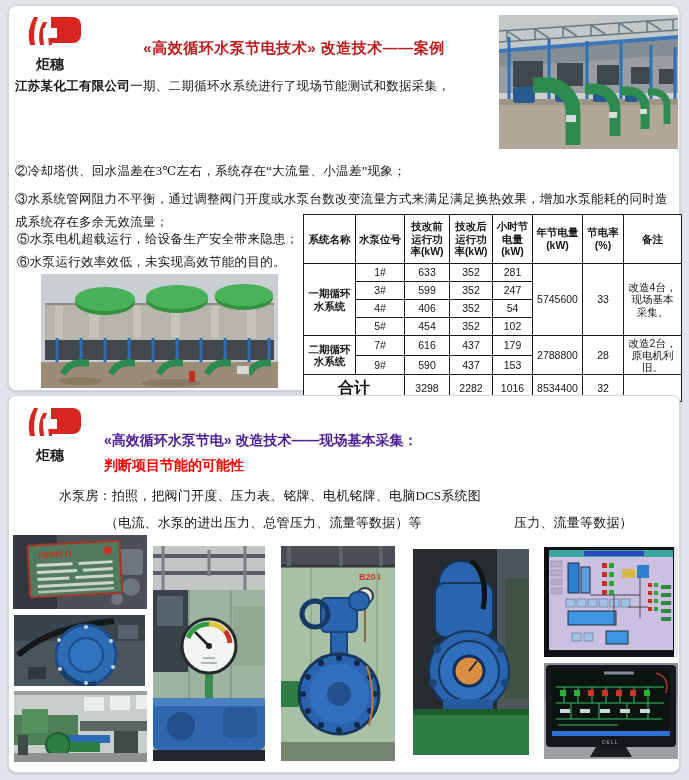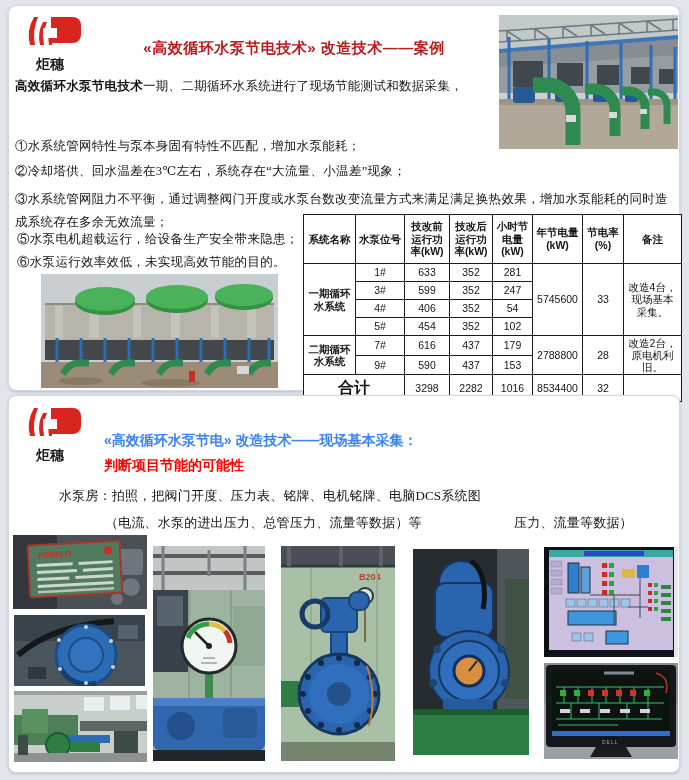--- a/index.html
+++ b/index.html
@@ -5,21 +5,21 @@
   html,body{margin:0;padding:0}
   body{width:689px;height:780px;background:#e2e6ec;position:relative;overflow:hidden;
        font-family:"Liberation Serif","DejaVu Serif",serif;color:#141414}
   .card{position:absolute;left:8px;width:670px;background:#ffffff;border:1px solid #d2d7de;
         border-radius:8px;box-shadow:0 1px 3px rgba(110,120,140,.35)}
   #card1{top:5px;height:384px}
   #card2{top:395px;height:376px}
   .abs{position:absolute}
   .hd{font-family:"Liberation Sans","DejaVu Sans",sans-serif;font-weight:bold}
   .title1{left:90px;top:23px;width:390px;text-align:center;color:#b91c1c;font-size:15px;letter-spacing:.5px;white-space:nowrap}
-  .title2{left:95px;top:24px;color:#3b82f6;font-size:14px;white-space:nowrap}
+  .title2{left:95px;top:24px;color:#4c1d95;font-size:14px;white-space:nowrap}
   .subtitle2{left:95px;top:47px;color:#ff0000;font-size:14px;white-space:nowrap}
   .bt{font-size:12.5px;letter-spacing:.3px;white-space:nowrap;line-height:17px}
   .wrap3{white-space:normal;width:658px;line-height:23px}
   .b2{font-size:13px;letter-spacing:.2px;white-space:nowrap}
   .ptable{border-collapse:collapse;table-layout:fixed;width:378px;
           font-family:"Liberation Sans","DejaVu Sans",sans-serif;background:#fff}
   .ptable th,.ptable td{border:1px solid #1a1a1a;text-align:center;vertical-align:middle;
           overflow:hidden;padding:1px 3px}
   .ptable th{font-size:10.5px;font-weight:bold;line-height:1.2;height:46px}
   .ptable td{font-size:10.5px;height:15px;line-height:1.15}
@@ -40,23 +40,22 @@
       <path d="M19 32 Q16 20 22 9 L26 9 Q21 20 23 32 Z"></path>
       <path d="M28 32 Q26 22 31 14 L34 14 Q30 22 31 32 Z"></path>
       <path d="M30 4 h22 a8 8 0 0 1 8 8 v10 a8 8 0 0 1 -8 8 h-22 z"></path>
     </g>
     <rect x="22" y="15" width="14" height="10" fill="#ffffff"></rect>
     <text x="15" y="56" font-size="14" font-weight="bold" fill="#1c1c1c">炬穗</text>
   </svg>
 
   <h1 class="abs hd title1">«高效循环水泵节电技术» 改造技术——案例</h1>
 
-  <p class="abs bt" style="left:6px;top:59px"><b style="font-family:'Liberation Sans',sans-serif">高效循环水泵节电技术</b><span>一期、二期循环水系统进行了现场节能测试和数据采集，</span></p>
-
-  <p class="abs bt" style="left:6px;top:119px">①水系统管网特性与泵本身固有特性不匹配，增加水泵能耗；</p>
+  <p class="abs bt" style="left:6px;top:59px"><b style="font-family:'Liberation Sans',sans-serif">江苏某化工有限公司</b><span>一期、二期循环水系统进行了现场节能测试和数据采集，</span></p>
+
   <p class="abs bt" style="left:6px;top:144px">②冷却塔供、回水温差在3℃左右，系统存在“大流量、小温差”现象；</p>
   <p class="abs bt" style="left:8px;top:212px">⑤水泵电机超载运行，给设备生产安全带来隐患；</p>
   <p class="abs bt wrap3" style="left:6px;top:169px">③水系统管网阻力不平衡，通过调整阀门开度或水泵台数改变流量方式来满足满足换热效果，增加水泵能耗的同时造成系统存在多余无效流量；</p>
   <p class="abs bt" style="left:8px;top:235px">⑥水泵运行效率效低，未实现高效节能的目的。</p>
 
   <svg class="abs" style="left:490px;top:9px" width="179" height="134" viewBox="0 0 179 134">
     <rect width="179" height="134" fill="#ccd1cf"></rect>
     <rect width="179" height="36" fill="#c3c9c8"></rect>
     <g stroke="#6b7880" stroke-width="1.5" fill="none">
       <path d="M0 16 L179 4"></path>

